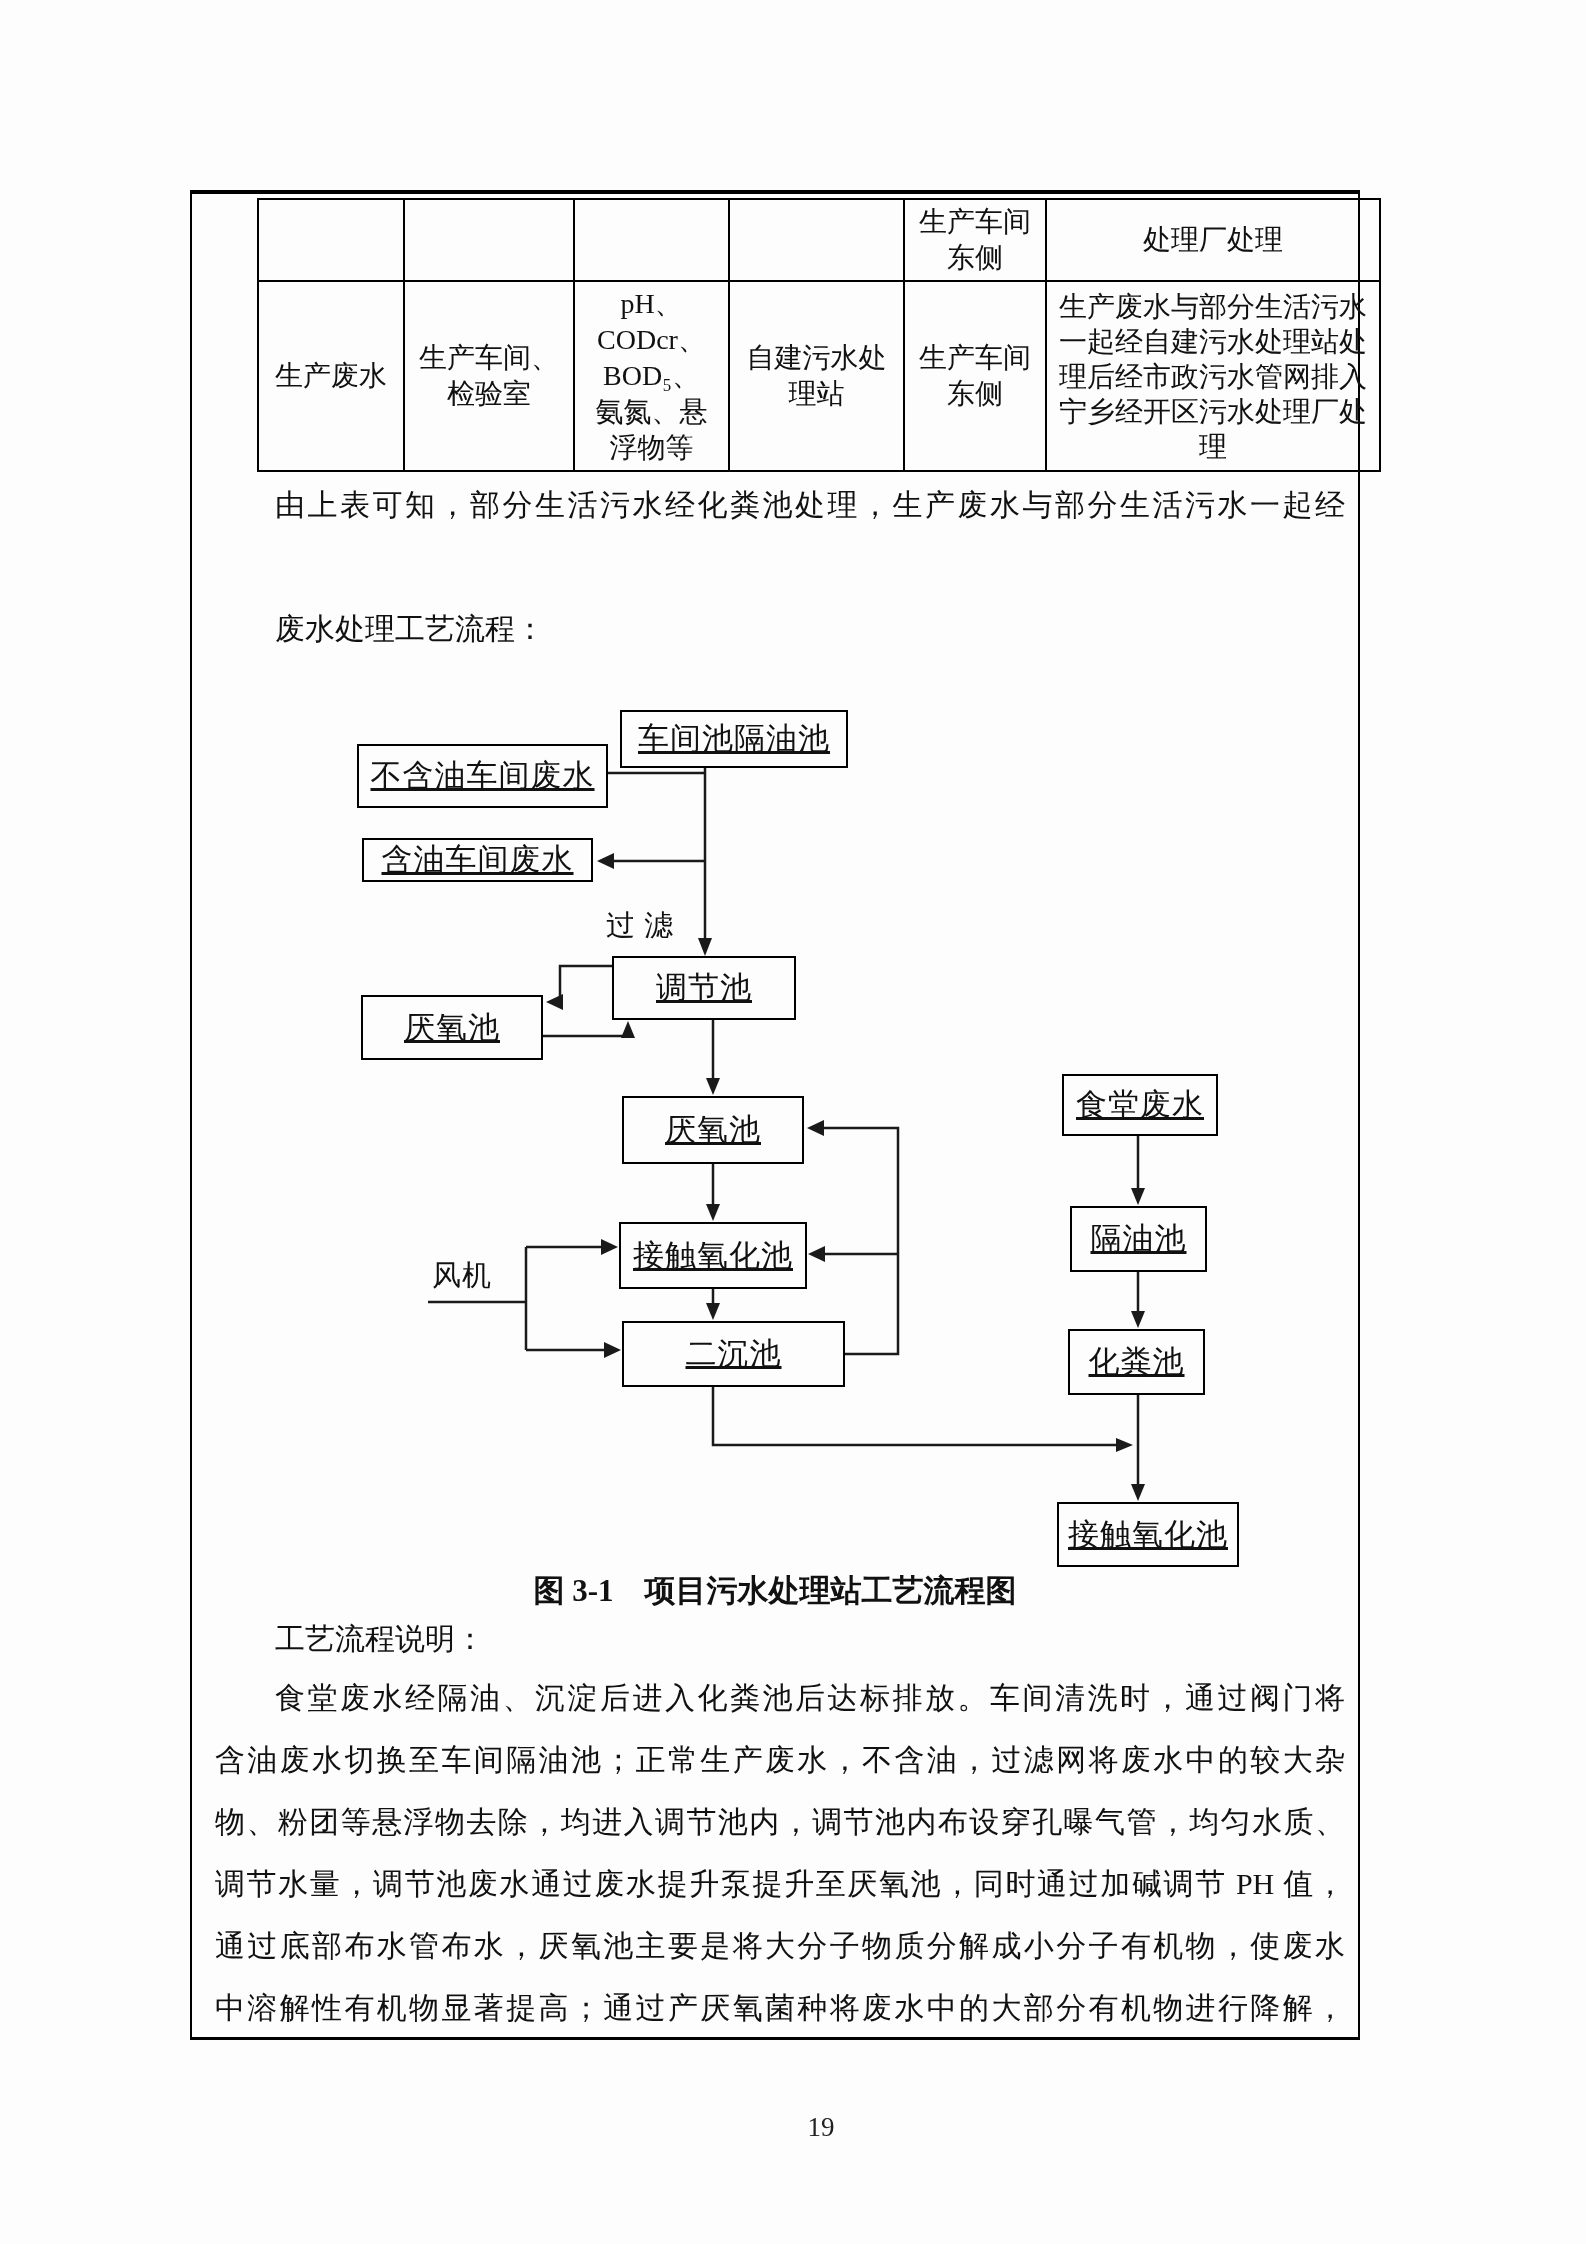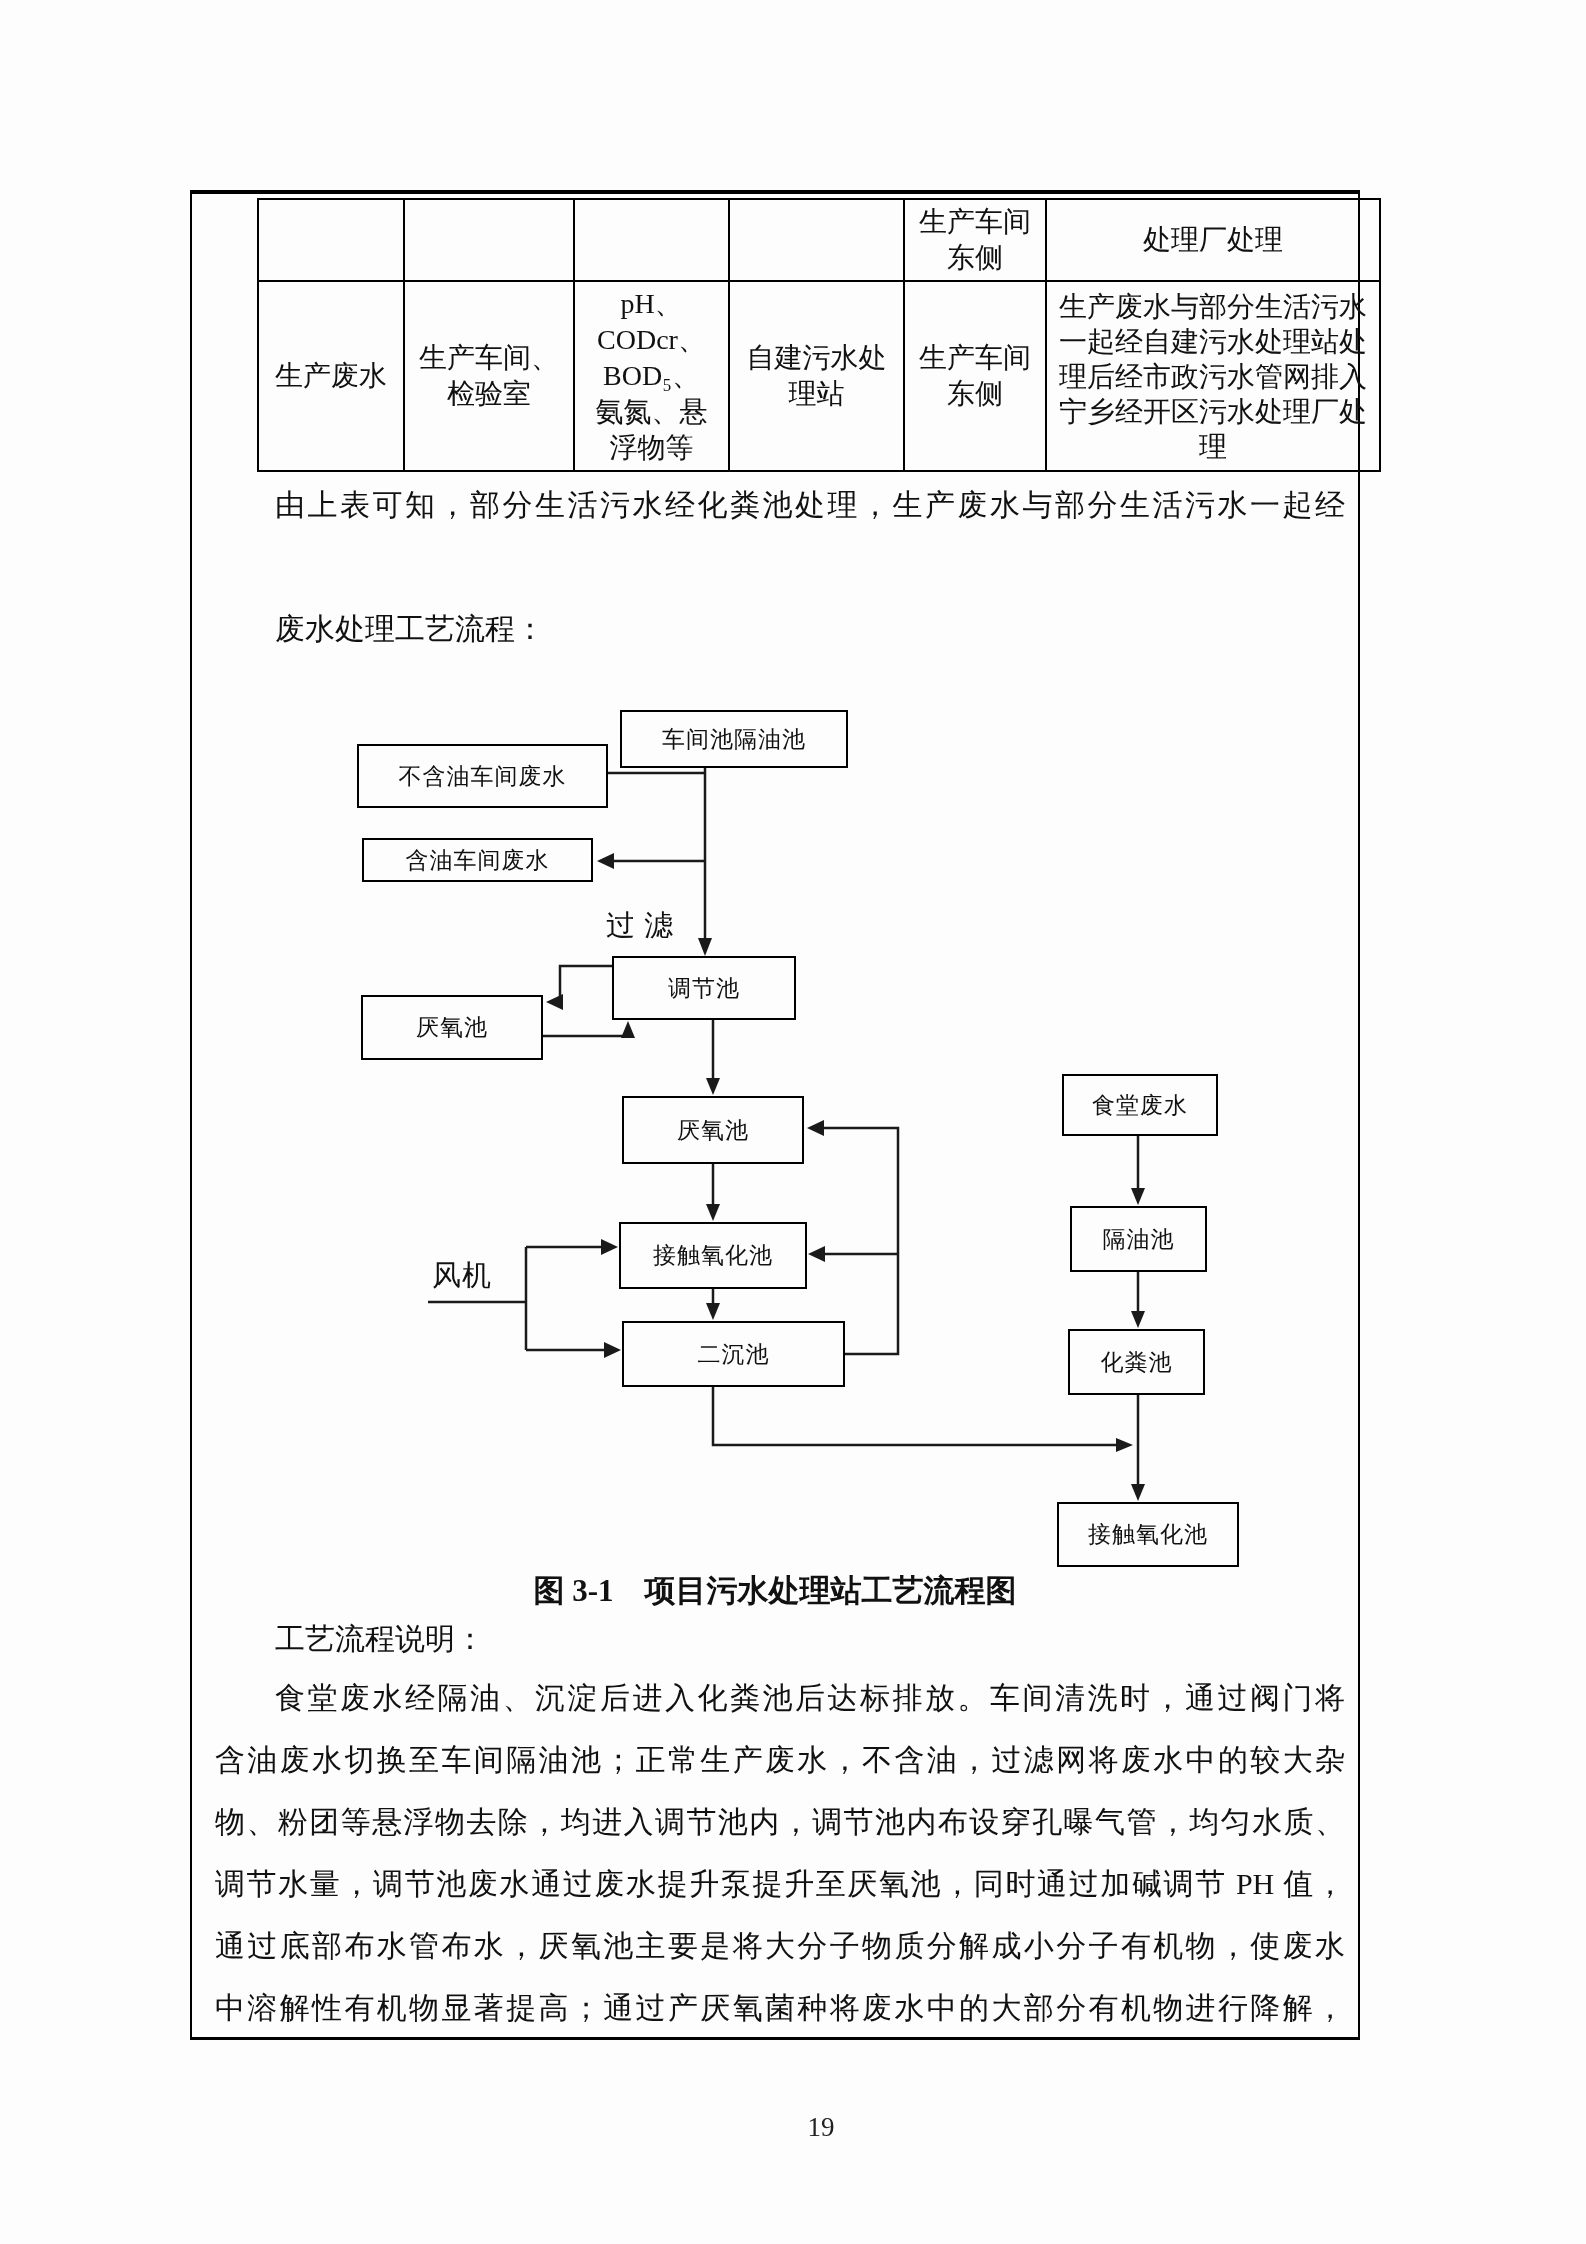--- a/index.html
+++ b/index.html
@@ -51,21 +51,21 @@
     text-align:justify;text-align-last:justify;
   }
   .page-number{
     position:absolute;left:0;top:2112px;width:1586px;
     text-align:center;font-size:27px;color:#222;padding-left:28px;
   }
   
   .flow-box{
     position:absolute;border:2px solid #000;box-sizing:border-box;
     display:flex;align-items:center;justify-content:center;
-    font-size:23px;background:#fdfdfd;letter-spacing:1px;
+    font-size:31px;background:#fdfdfd;letter-spacing:1px;text-decoration:underline;
   }
   .flow-label{
     position:absolute;font-size:29px;letter-spacing:1px;
   }
   svg.connectors{position:absolute;left:0;top:0;pointer-events:none;}
 </style>
 </head>
 <body>
 
 <div class="page">

